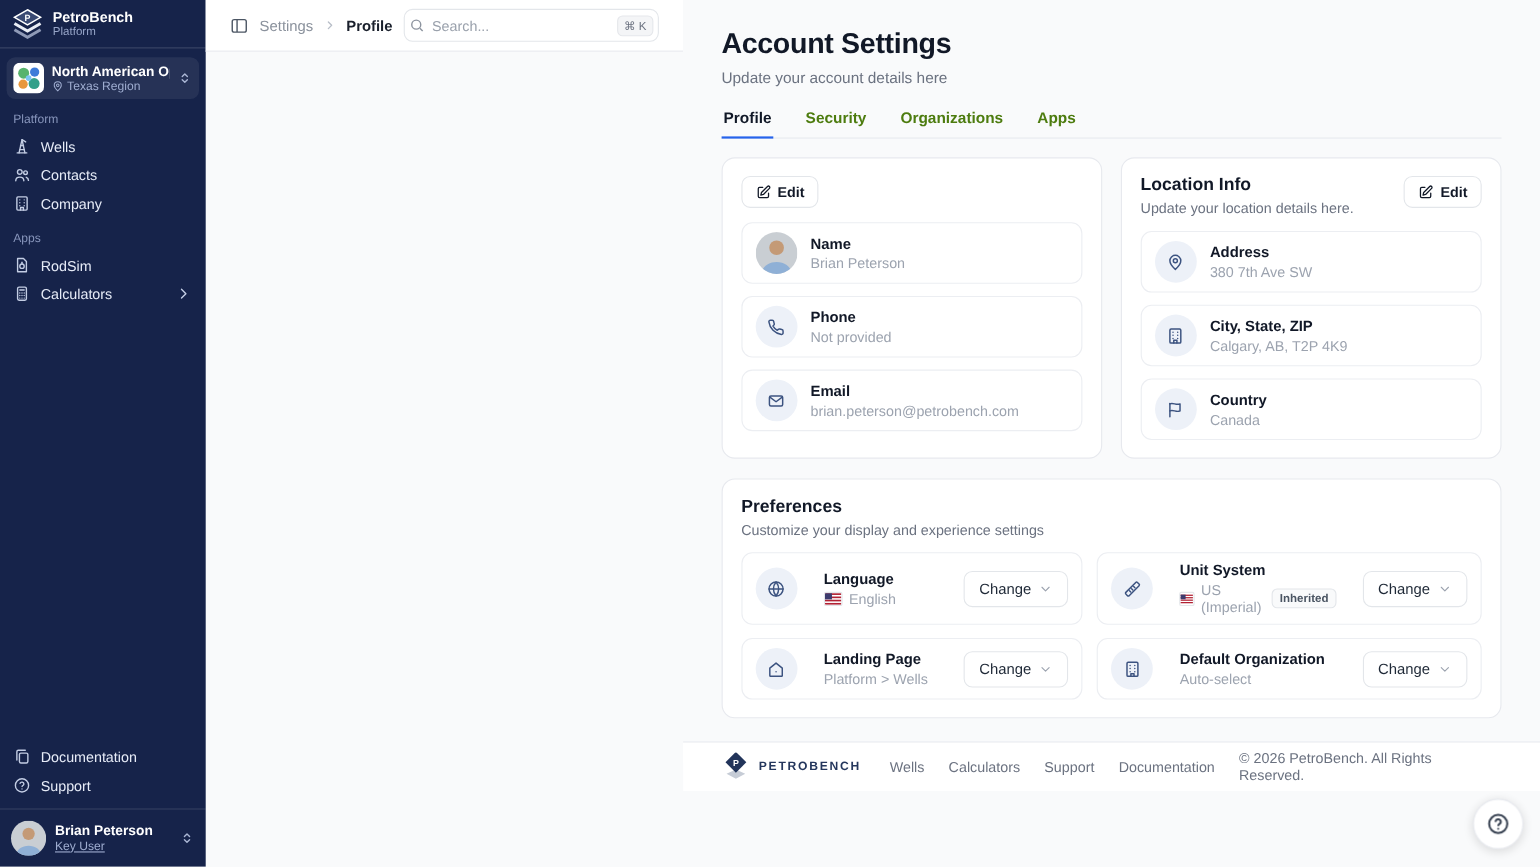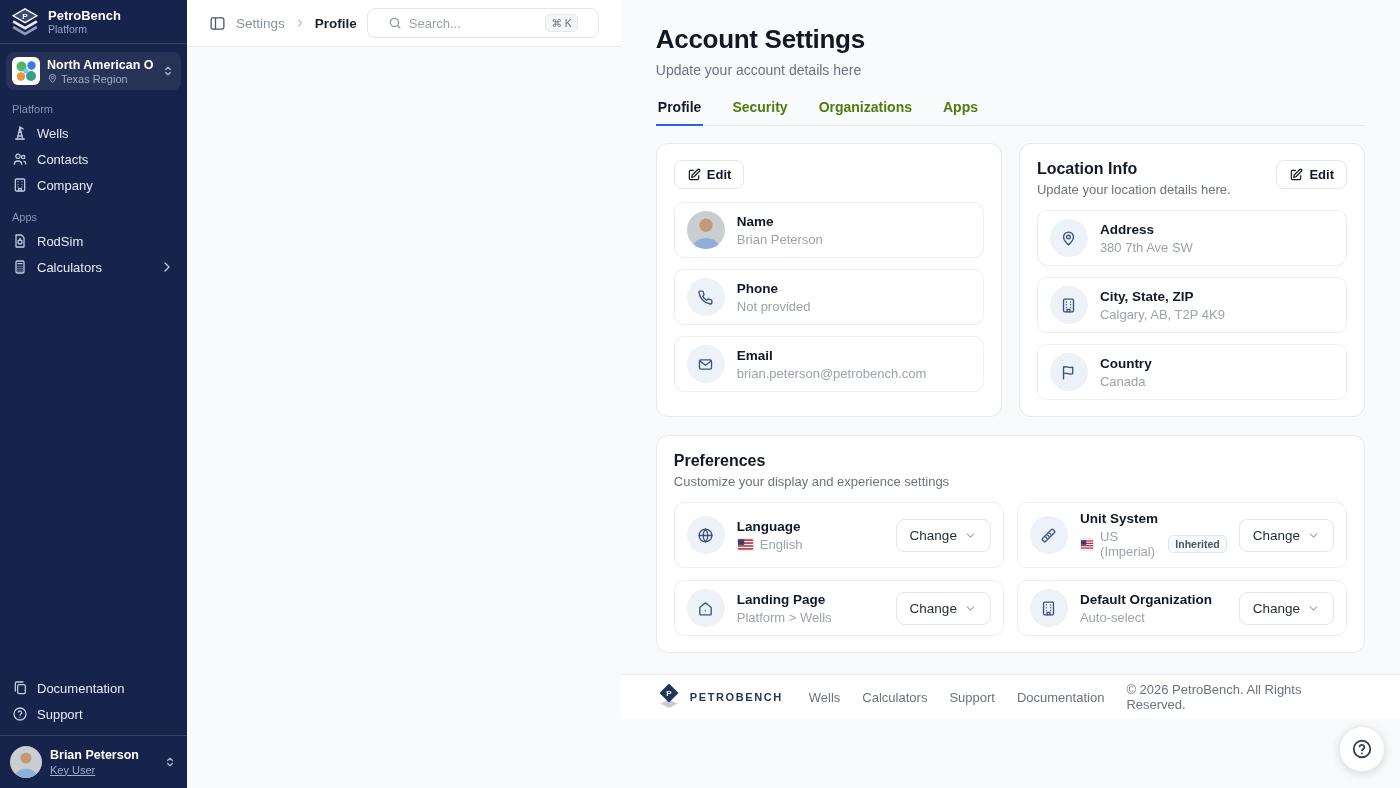--- a/index.html
+++ b/index.html
@@ -37,21 +37,21 @@
   
   .main { flex:1; display:flex; flex-direction:row; height:719px; position:relative; }
   .topbar { height:47px; min-height:47px; background:#fff; border-bottom:1px solid #e7e9ee; display:flex; align-items:center; padding:0 22px; gap:10px; }
   .panel-btn { color:#4b5563; background:none; border:none; cursor:pointer; display:flex; }
   .panel-btn svg { width:17px; height:17px; }
   .crumb { display:flex; align-items:center; gap:9px; }
   .crumb-section { color:#8a919c; font-size:13.5px; cursor:pointer; }
   .crumb-sep { color:#b8bec8; display:flex; }
   .crumb-sep svg { width:12px; height:12px; }
   .crumb-page { color:#1a202c; font-weight:700; font-size:13.5px; }
-  .searchbox { margin-left:auto; width:232px; height:30px; border:1px solid #e3e6ea; border-radius:8px; display:flex; align-items:center; gap:7px; padding:0 20px; background:#fff; cursor:text; }
+  .searchbox { margin-left:auto; width:232px; height:30px; border:1px solid #e3e6ea; border-radius:8px; display:flex; align-items:center; gap:7px; padding:0 4px; background:#fff; cursor:text; }
   .searchbox .icon { color:#8d949f; }
   .searchbox .icon svg { width:14px; height:14px; }
   .search-input { border:none; outline:none; flex:1; font-size:13px; color:#374151; font-family:"Liberation Sans",sans-serif; min-width:0; }
   .search-input::placeholder { color:#9aa1ac; }
   .search-kbd { background:#f4f5f7; border:1px solid #e5e7eb; border-radius:5px; font-size:10.5px; padding:2px 5px; color:#6b7280; white-space:nowrap; }
 
   .content { flex:1; background:#f9fafb; padding:24px 35px 0; display:flex; flex-direction:column; overflow:hidden; }
   .page-title { font-size:26px; font-weight:700; color:#111827; letter-spacing:-.3px; }
   .page-sub { font-size:14px; color:#6b7280; margin-top:7px; }
   .tabs { display:flex; gap:27px; margin-top:15px; border-bottom:1px solid #e7e9ee; }
@@ -69,21 +69,21 @@
   .rows { margin-top:13px; display:flex; flex-direction:column; gap:11px; }
   .row { border:1px solid #eceef2; border-radius:10px; padding:8px 12px; display:flex; align-items:center; gap:12px; min-height:55px; background:#fff; }
   .row-icon { width:38px; height:38px; border-radius:50%; background:#edf1f8; color:#3c5380; display:flex; align-items:center; justify-content:center; flex-shrink:0; }
   .row-icon svg { width:17px; height:17px; }
   .row-avatar { width:38px; height:38px; border-radius:50%; overflow:hidden; flex-shrink:0; }
   .row-label { font-size:13.5px; font-weight:700; color:#111827; }
   .row-value { font-size:13px; color:#9ca3af; margin-top:3px; }
 
   .pref-card { margin-top:18px; }
   .pref-grid { display:grid; grid-template-columns:1fr 1fr; gap:12px 13px; margin-top:13px; }
-  .pref-item { border:1px solid #eceef2; border-radius:10px; padding:8px 12px; display:flex; align-items:center; gap:12px; min-height:54px; background:#fff; }
+  .pref-item { border:1px solid #eceef2; border-radius:10px; padding:8px 12px; display:flex; align-items:center; gap:24px; min-height:54px; background:#fff; }
   .pref-text { flex:1; }
   .pref-value { display:flex; align-items:center; gap:6px; font-size:13px; color:#9ca3af; margin-top:3px; }
   .flag { display:inline-flex; border:1px solid #e3e6ea; border-radius:2px; overflow:hidden; }
   .badge { font-size:10.5px; font-weight:700; color:#4b5563; border:1px solid #e3e6ea; background:#f9fafb; border-radius:5px; padding:2px 6px; }
   .change-btn { display:flex; align-items:center; gap:7px; border:1px solid #e3e6ea; background:#fff; border-radius:8px; padding:8px 13px; font-size:13.5px; color:#1f2937; cursor:pointer; font-family:"Liberation Sans",sans-serif; }
   .change-btn .icon { color:#9ca3af; }
   .change-btn svg { width:13px; height:13px; }
 
   .page-footer { margin:20px -35px 0; margin-top:auto; background:#fff; border-top:1px solid #e7e9ee; height:45px; min-height:45px; display:flex; align-items:center; padding:0 35px; gap:22px; }
   .footer-brand { display:flex; align-items:center; gap:8px; margin-right:4px; }

